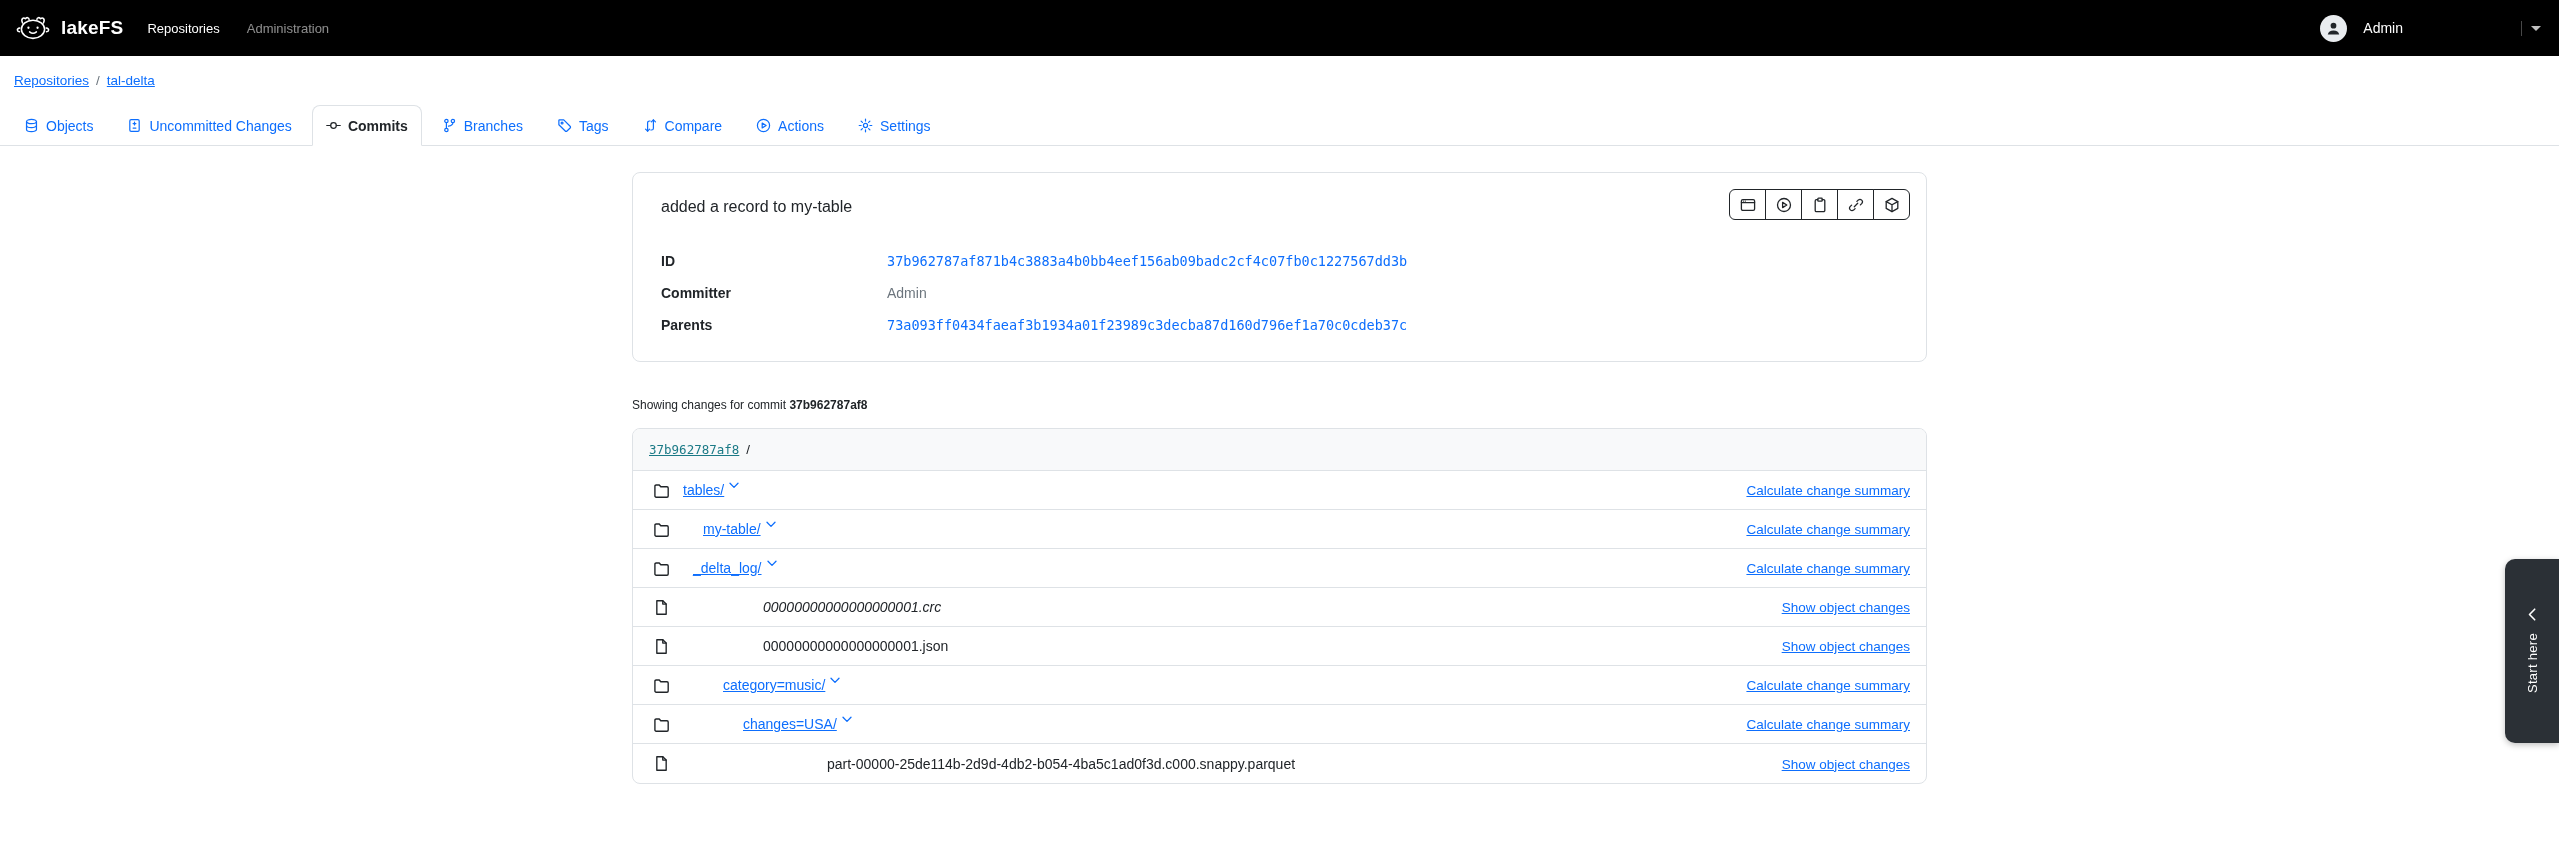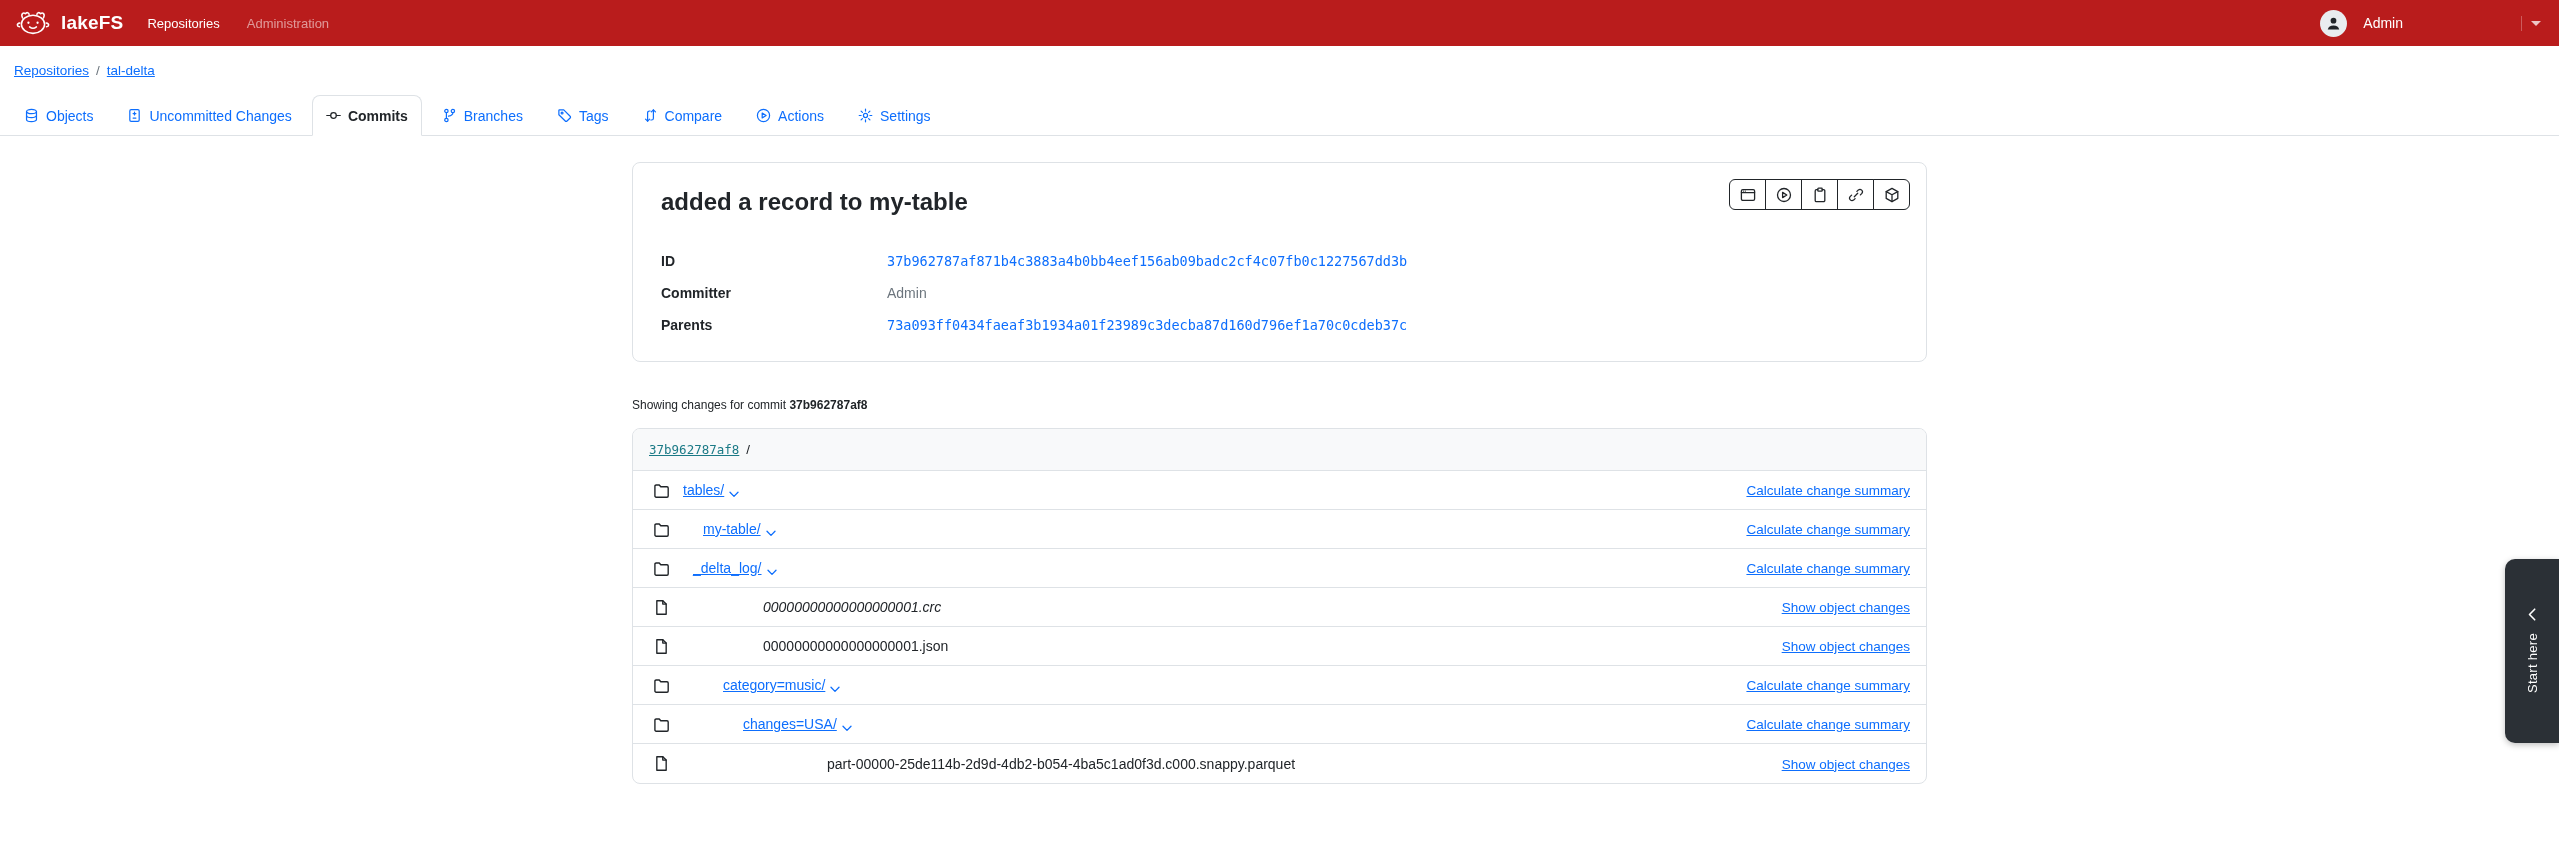--- a/index.html
+++ b/index.html
@@ -8,21 +8,21 @@
     width:2559px; height:842px; position:relative; overflow:hidden;
     background:#ffffff; color:#212529;
     font-family:"Liberation Sans", sans-serif;
   }
   a { cursor:pointer; }
 
   
   .icn svg { display:block; fill:none; stroke:currentColor; stroke-width:1.3; stroke-linecap:round; stroke-linejoin:round; }
 
   
-  .navbar { height:46px; background:#b91c1c; display:flex; align-items:center; padding:0 18px 0 14px; color:#fff; }
+  .navbar { height:56px; background:#000000; display:flex; align-items:center; padding:0 18px 0 14px; color:#fff; }
   .brand { display:flex; align-items:center; gap:9px; margin-right:24px; }
   .brand .logo svg { width:38px; height:29px; }
   .brand-text { font-size:19px; font-weight:700; letter-spacing:.2px; color:#fff; }
   .nav-links { display:flex; gap:27px; align-items:center; }
   .nav-link { font-size:13px; text-decoration:none; color:rgba(255,255,255,.55); }
   .nav-link.active { color:#ffffff; }
   .nav-user { margin-left:auto; display:flex; align-items:center; gap:16px; margin-right:118px; }
   .avatar { width:27px; height:27px; border-radius:50%; background:#e9ecef; color:#212529; display:flex; align-items:center; justify-content:center; }
   .avatar svg { width:17px; height:17px; }
   .user-name { font-size:14px; color:#fff; }
@@ -40,21 +40,21 @@
   .tab { display:flex; align-items:center; gap:7px; height:41px; padding:0 13px; font-size:14px; color:#0d6efd;
          border:1px solid transparent; border-radius:8px 8px 0 0; margin-bottom:-1px; text-decoration:none; }
   .tab.active { background:#fff; border-color:#dee2e6 #dee2e6 #ffffff #dee2e6; color:#212529; font-weight:700; }
   .tab .icn svg { width:15px; height:15px; }
 
   
   .content { width:1295px; margin:26px auto 0 auto; }
 
   
   .commit-card { position:relative; border:1px solid #dee2e6; border-radius:8px; background:#fff; padding:25px 28px 20px 28px; }
-  .commit-title { margin:0; font-size:24px; font-weight:700; color:#212529; }
+  .commit-title { margin:0; font-size:16px; font-weight:400; color:#212529; }
   .btn-group { position:absolute; top:16px; right:16px; display:flex; }
   .btn-group button { width:37px; height:31px; background:#fff; border:1px solid #212529; margin-left:-1px;
                       display:flex; align-items:center; justify-content:center; color:#212529; padding:0; cursor:pointer; }
   .btn-group button:first-child { border-radius:6px 0 0 6px; margin-left:0; }
   .btn-group button:last-child { border-radius:0 6px 6px 0; }
   .btn-group .icn svg { width:16px; height:16px; }
   .fields { margin-top:29px; }
   .field-row { display:flex; align-items:center; height:32px; font-size:14px; }
   .field-label { width:226px; font-weight:700; color:#212529; flex:none; }
   .mono-link { font-family:"DejaVu Sans Mono", monospace; font-size:13.5px; color:#0d6efd; }
@@ -68,21 +68,21 @@
 
   .changes-table { border:1px solid #dee2e6; border-radius:8px; overflow:hidden; background:#fff; }
   .changes-header { background:#f8f9fa; border-bottom:1px solid #dee2e6; padding:13px 16px; display:flex; align-items:center; gap:7px; }
   .mono-sm { font-family:"DejaVu Sans Mono", monospace; font-size:12.5px; color:#1b7a86; text-decoration:underline; }
   .path-sep { font-size:13.5px; color:#212529; }
 
   .change-row { display:flex; align-items:center; height:39px; padding:0 16px 0 20px; border-bottom:1px solid #dee2e6; }
   .change-row:last-child { border-bottom:none;gap:44px; }
   .row-icon { flex:none; color:#212529; }
   .row-icon svg { width:17px; height:17px; }
-  .row-name { display:flex; align-items:flex-end; gap:5px; font-size:14px; }
+  .row-name { display:flex; align-items:flex-start; gap:5px; font-size:14px; }
   .row-name a.dir { color:#0d6efd; text-decoration:underline; }
   .row-name .chev { color:#0d6efd; }
   .row-name .chev svg { width:10px; height:7px; }
   .row-name .file { color:#212529; }
   .row-action { margin-left:auto; }
   .row-action a { font-size:13.5px; color:#0d6efd; text-decoration:underline; }
 
   
   .start-here { position:absolute; right:0; top:559px; width:54px; height:184px; background:#2b3036;
                 border-radius:10px 0 0 10px; display:flex; flex-direction:column; align-items:center;

